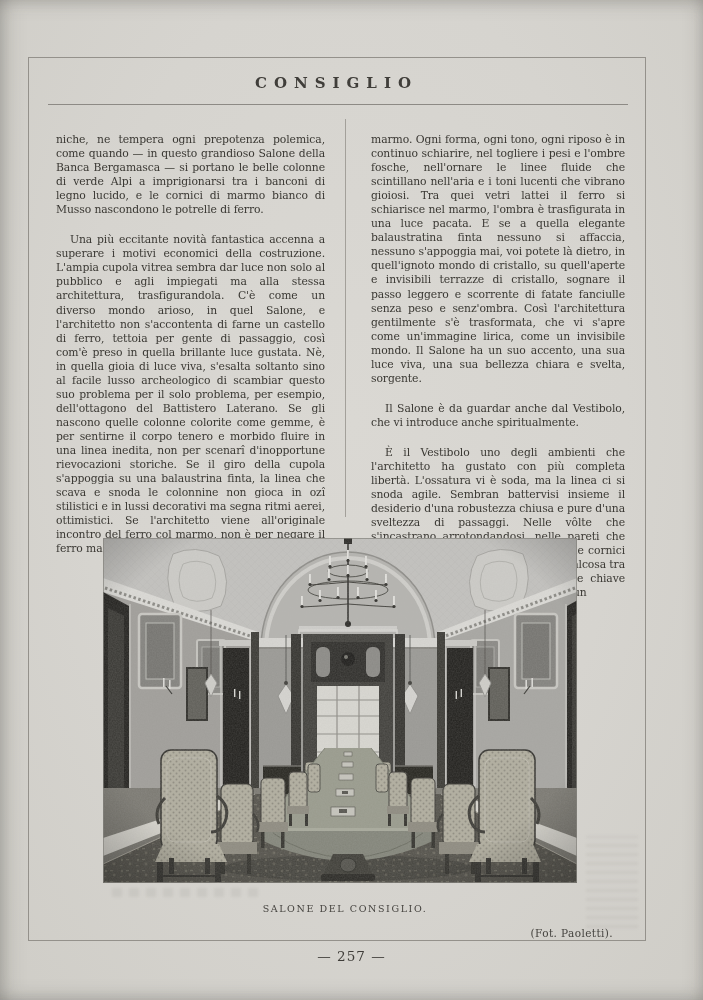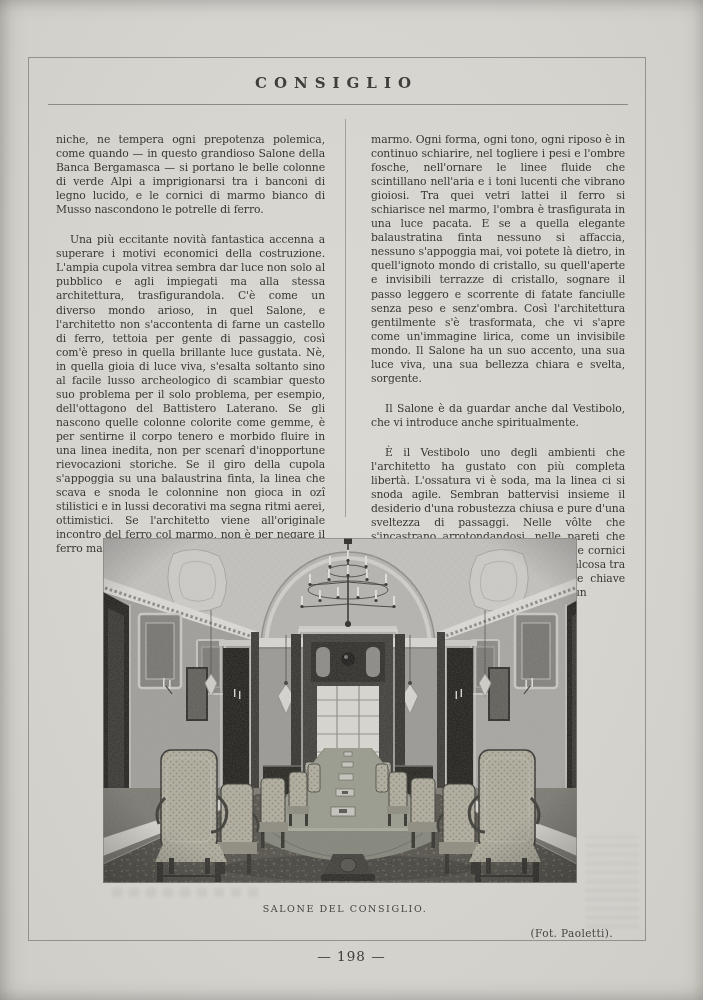--- a/index.html
+++ b/index.html
@@ -321,15 +321,15 @@
   </figure>
 
   <div class="caption-row">
     <span class="fig-caption">SALONE DEL CONSIGLIO.</span>
     <span class="fig-credit">(Fot. Paoletti).</span>
   </div>
 
   <div class="bleed bleed-1"></div>
   <div class="bleed bleed-2"></div>
 
-  <div class="page-number">— 198 —</div>
+  <div class="page-number">— 257 —</div>
 
 </div>
 
 </body></html>

